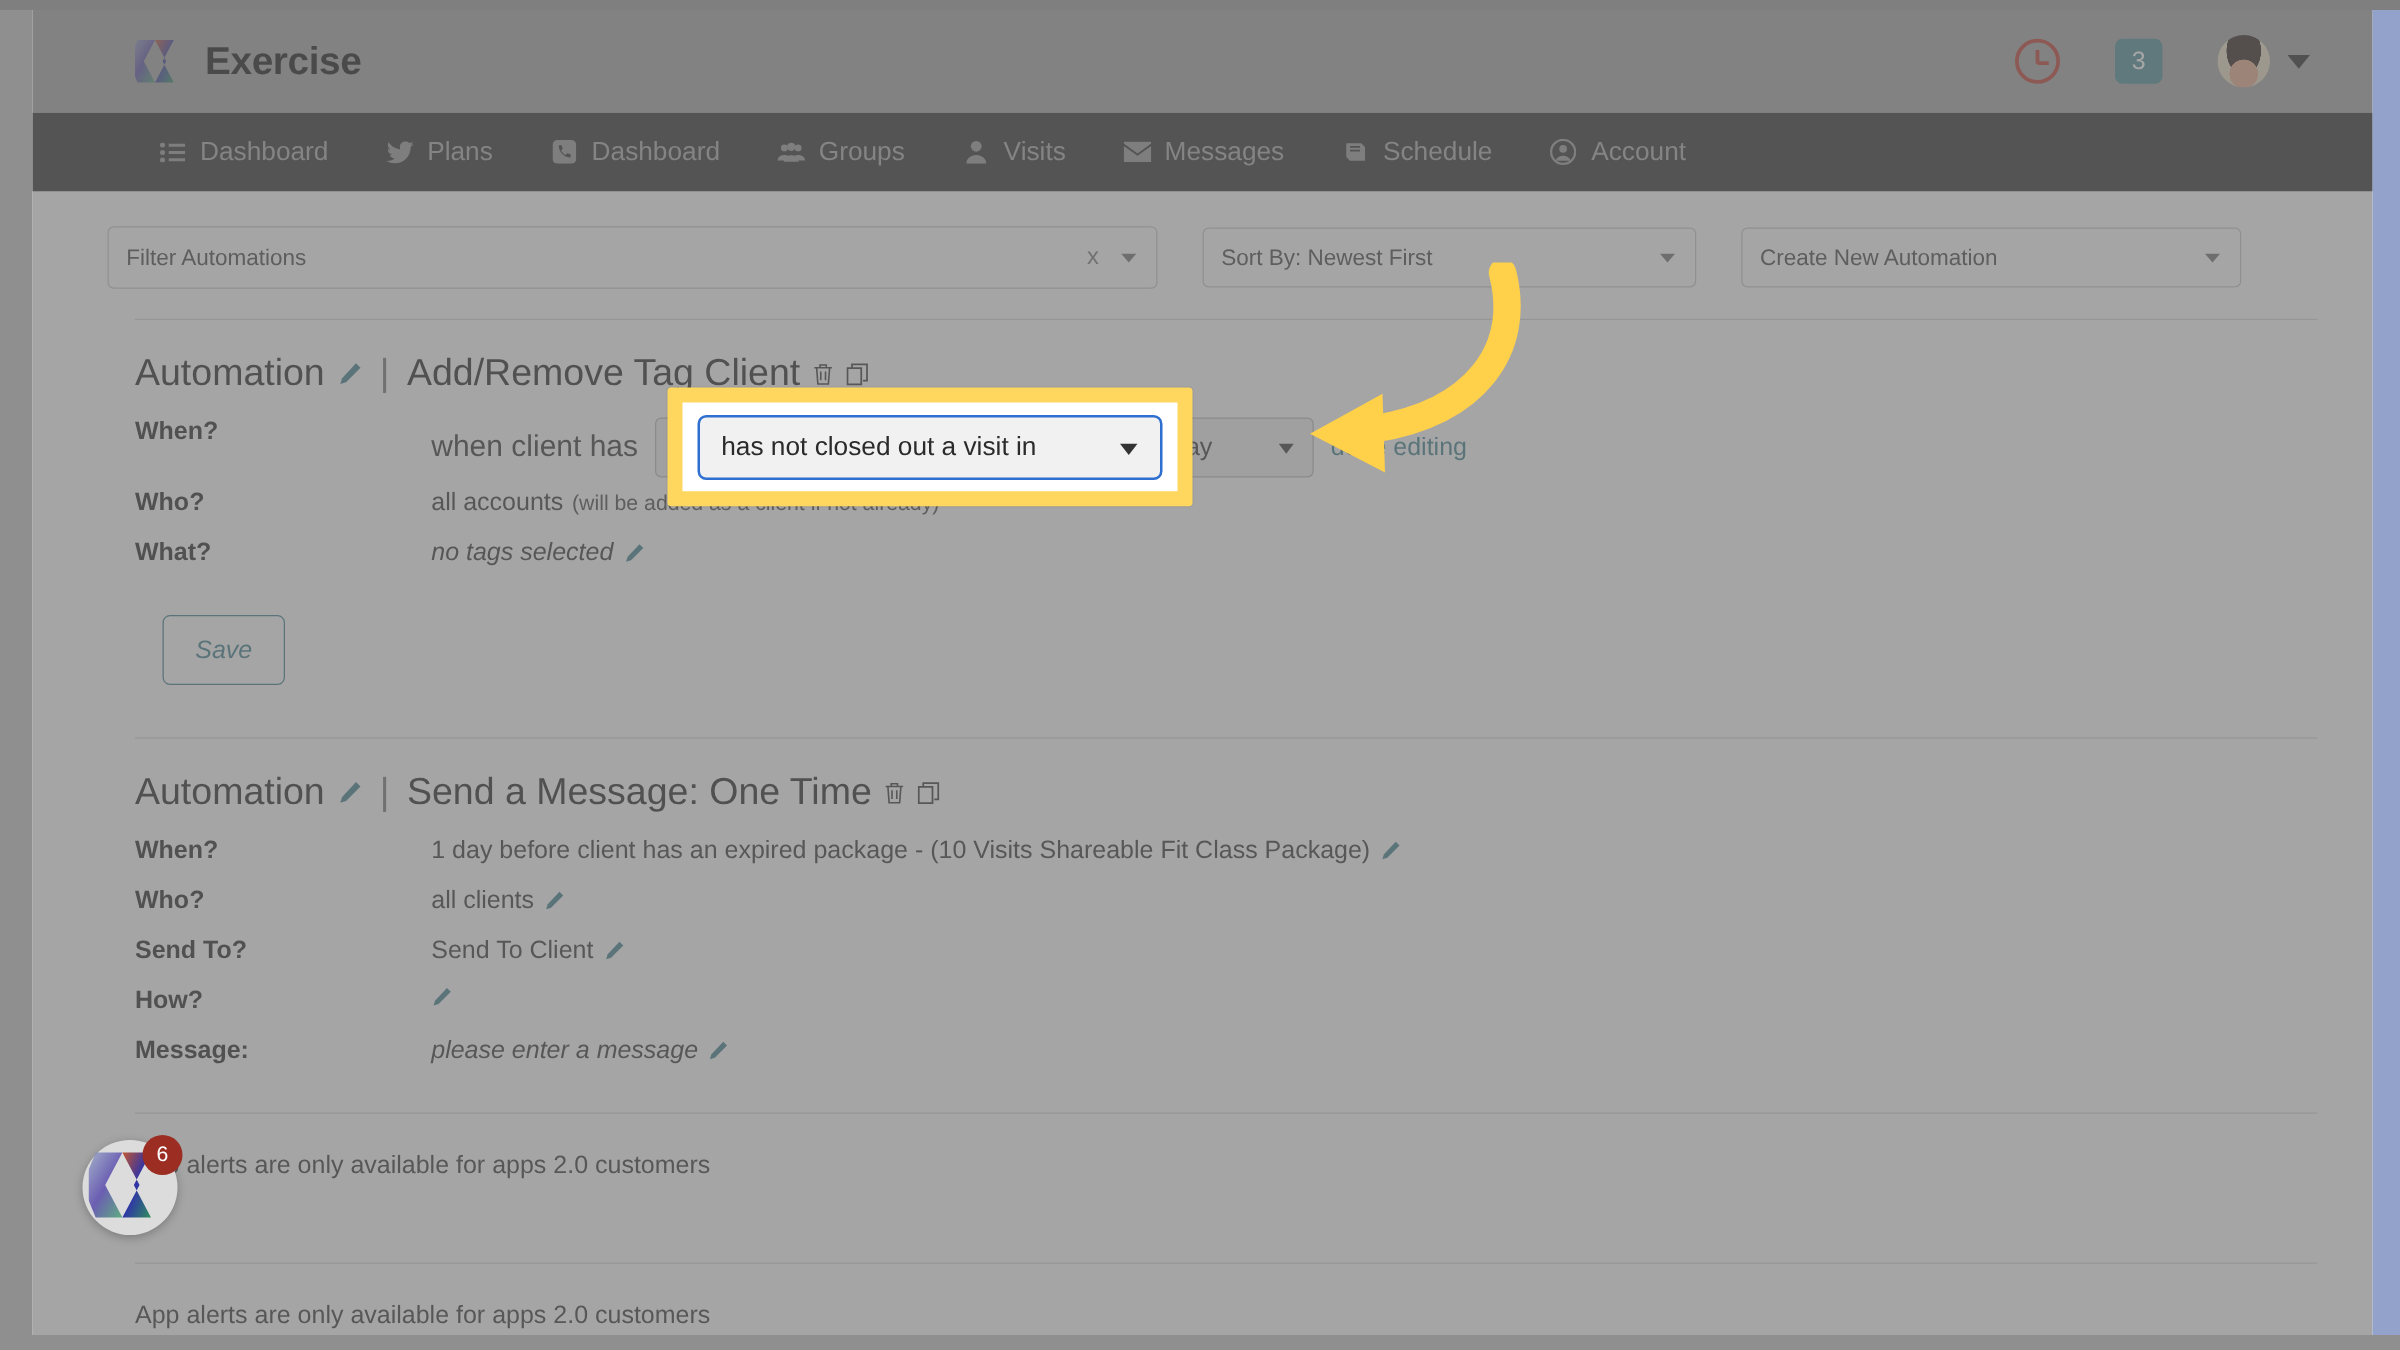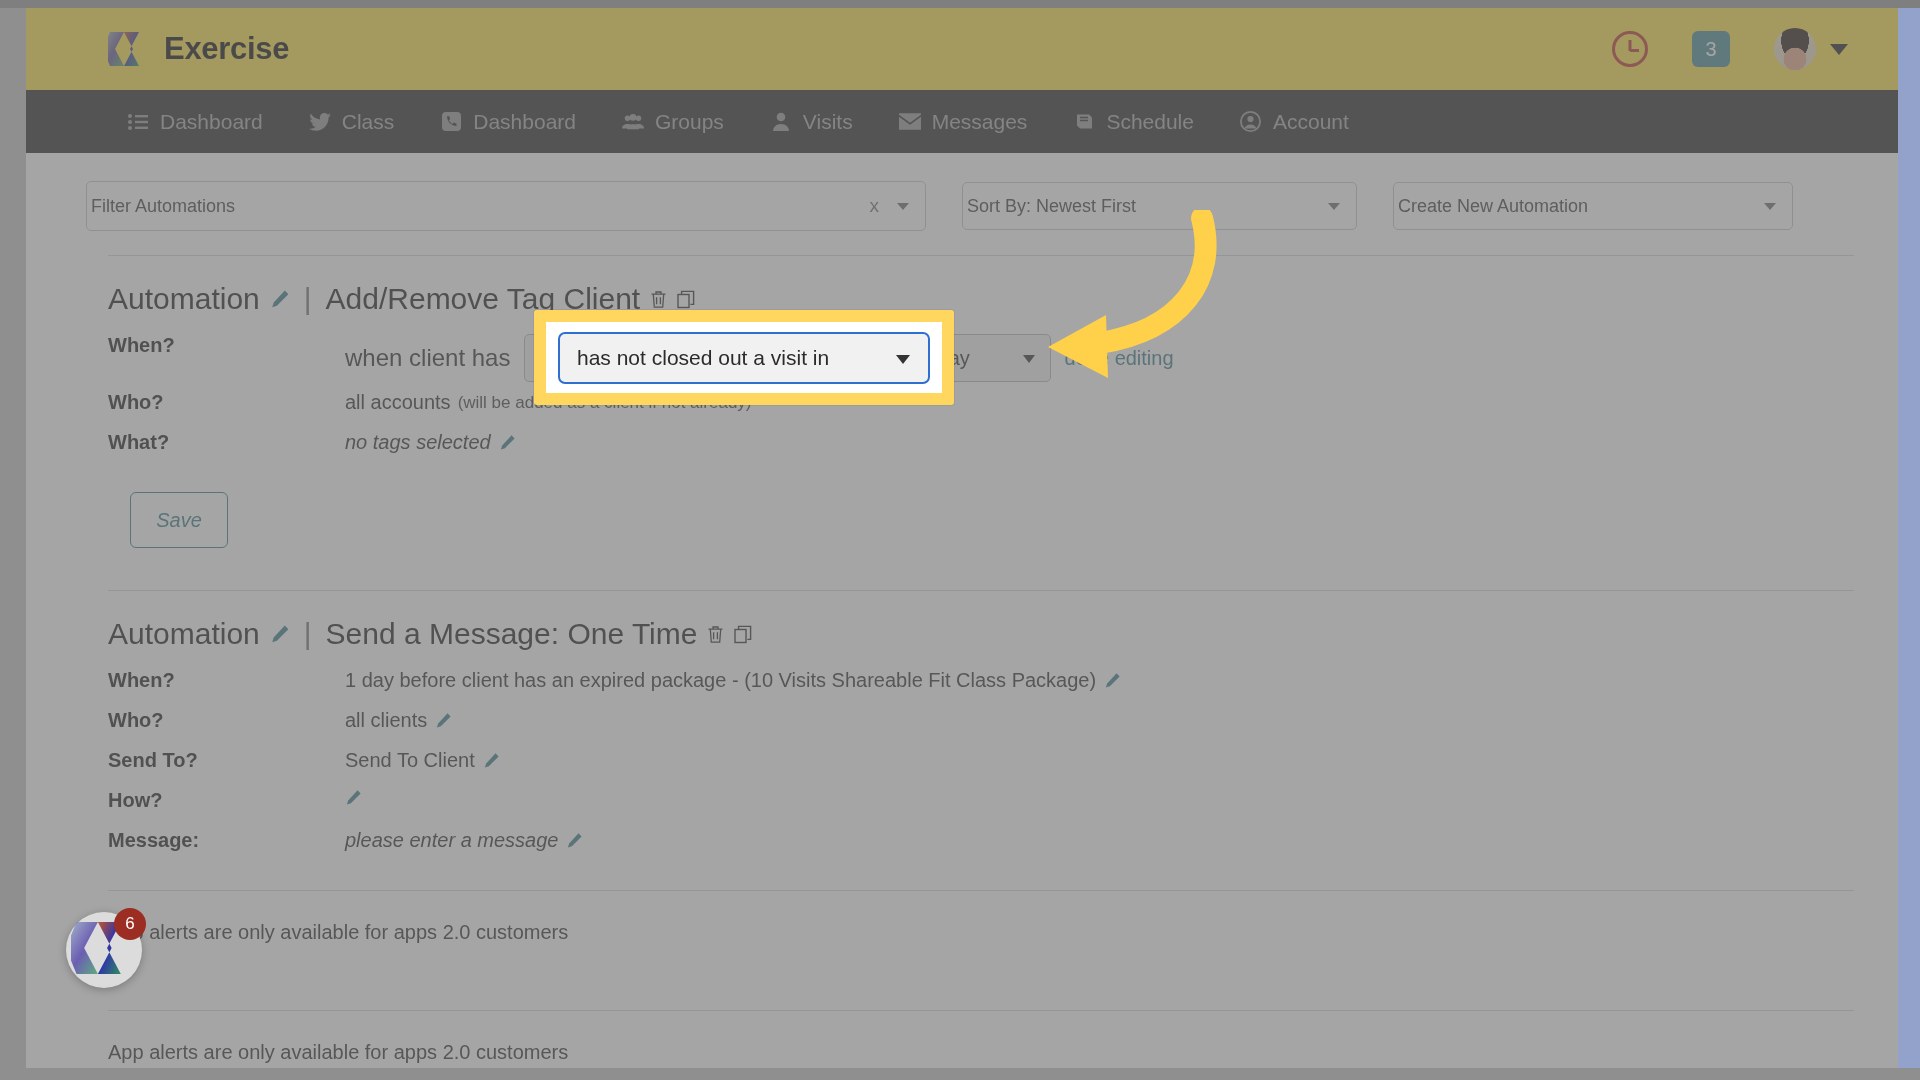--- a/index.html
+++ b/index.html
@@ -23,21 +23,21 @@
   .edge-left  { position:absolute; left:0;   top:0; width:26px;  height:1080px; background:#8f8f8f; z-index:60; }
   .edge-right { position:absolute; right:0;  top:0; width:22px;  height:1080px; background:#93a2ca; z-index:60; }
   .edge-top   { position:absolute; left:0;   top:0; width:1920px; height:8px;   background:#7f7f7f; z-index:61; }
   .edge-bottom{ position:absolute; left:0; bottom:0; width:1920px; height:12px; background:#8f8f8f; z-index:61; }
 
   
   .page { position:absolute; left:26px; top:8px; width:1872px; height:1060px; background:#ffffff; }
 
   
   .topbar {
-    height:82px; background:#fde047;
+    height:82px; background:#a3a3a3;
     display:flex; align-items:center; justify-content:space-between;
     padding: 0 40px 0 82px;
     position:relative;
   }
   .brand { display:flex; align-items:center; gap:16px; }
   .brand-logo { width:40px; height:38px; position:relative; display:block; }
   .brand-name { font-size:31px; font-weight:700; color:#111; letter-spacing:-0.3px; }
 
   .topbar-right { display:flex; align-items:center; gap:44px; padding-right:10px; }
   .clock-icon { width:36px; height:36px; border-radius:50%; border:3.5px solid #c0392b; position:relative; display:block; }
@@ -76,21 +76,21 @@
   .nav-ico svg { display:block; }
 
   
   .filter-row {
     display:flex; align-items:center; gap:36px;
     padding: 28px 44px 0 60px;
   }
   .select-box {
     background:#ffffff; border:1px solid #c9c9c9; border-radius:5px;
     height:44px; display:flex; align-items:center; position:relative;
-    color:#444; font-size:18px; padding:0 4px;
+    color:#444; font-size:18px; padding:0 14px;
   }
   .select-box .caret {
     width:0;height:0; border-left:6px solid transparent; border-right:6px solid transparent;
     border-top:7px solid #6f6f6f; position:absolute; right:16px; top:50%; margin-top:-3px;
   }
   .select-box .clear { position:absolute; right:46px; color:#777; font-size:19px; }
   #filter-automations { flex:0 0 840px; height:50px; }
   #sort-by { flex:0 0 395px; height:48px; }
   #create-new { flex:0 0 400px; height:48px; }
 
@@ -246,21 +246,21 @@
         </span>
         <span>Dashboard</span>
       </div>
 
       <div class="nav-item">
         <span class="nav-ico">
           <svg width="22" height="18" viewBox="0 0 22 18" fill="#9a9a9a">
             <path d="M22 2.1c-.8.36-1.66.6-2.56.71A4.47 4.47 0 0 0 21.4.34c-.86.51-1.8.88-2.81 1.08A4.46 4.46 0 0 0 11 5.5c0 .35.04.69.11 1.02A12.65 12.65 0 0 1 1.9.82a4.46 4.46 0 0 0 1.38 5.95 4.4 4.4 0 0 1-2.02-.56v.06a4.46 4.46 0 0 0 3.58 4.37 4.5 4.5 0 0 1-2.01.08 4.47 4.47 0 0 0 4.17 3.1A8.95 8.95 0 0 1 0 15.66a12.62 12.62 0 0 0 6.84 2c8.2 0 12.7-6.8 12.7-12.7v-.58A9.07 9.07 0 0 0 22 2.1z"></path>
           </svg>
         </span>
-        <span>Class</span>
+        <span>Plans</span>
       </div>
 
       <div class="nav-item">
         <span class="nav-ico">
           <svg width="19" height="19" viewBox="0 0 19 19" fill="#9a9a9a">
             <rect x="0" y="0" width="19" height="19" rx="4"></rect>
             <path d="M5 4.5c0 5 4.5 9.5 9.5 9.5v-2.6l-2.8-.9-1.3 1.4c-1.5-.8-2.8-2.1-3.6-3.6l1.4-1.3-.9-2.8H5z" fill="#2b2b2b"></path>
           </svg>
         </span>
         <span>Dashboard</span>

